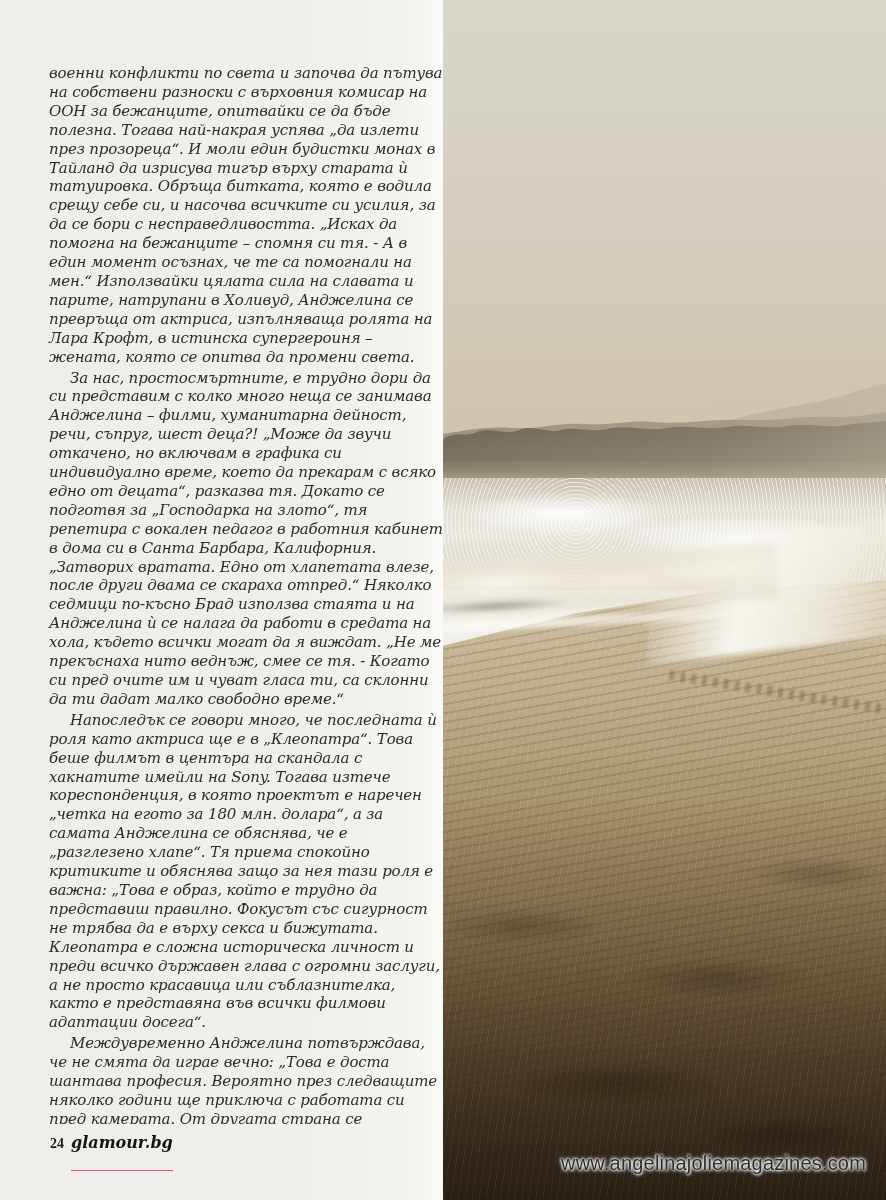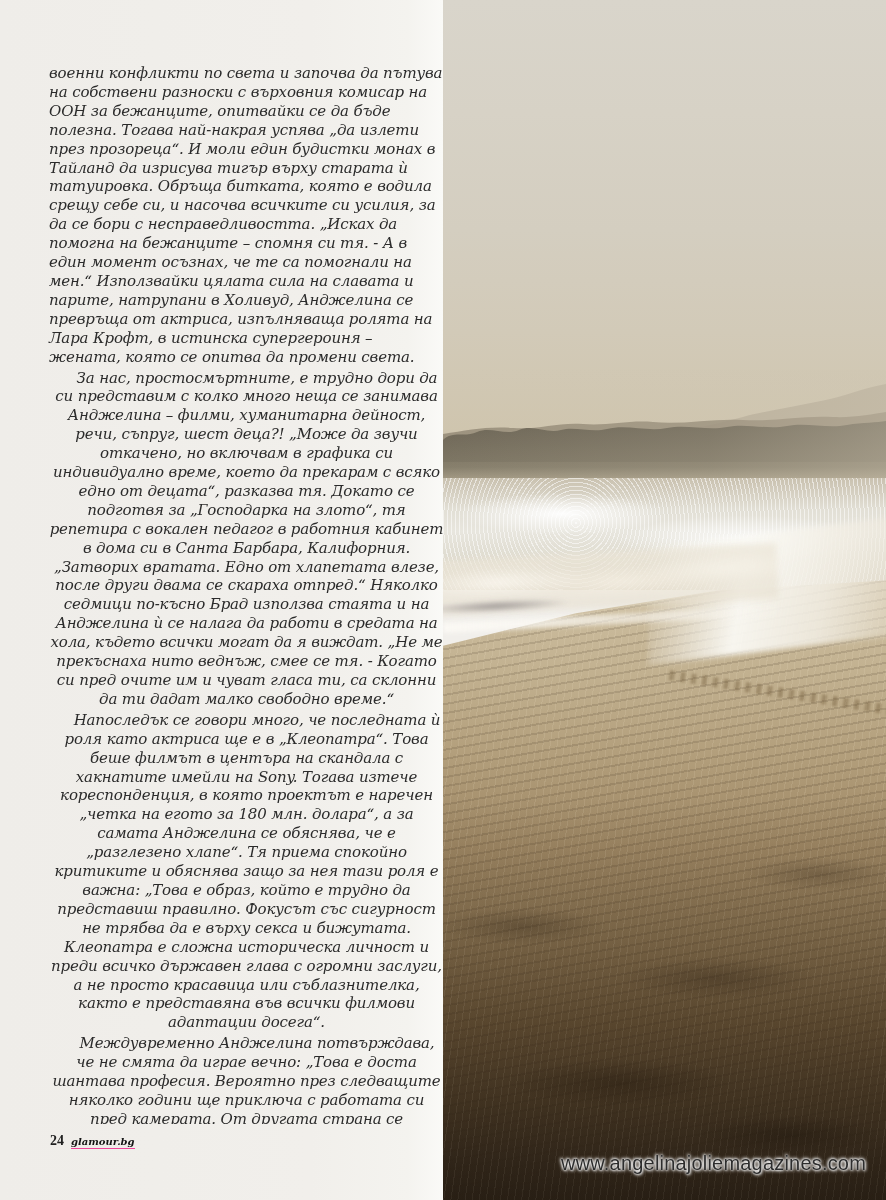--- a/index.html
+++ b/index.html
@@ -14,33 +14,33 @@
     background:linear-gradient(90deg,#efede9 0%,#f1efeb 70%,#f4f3ef 92%,#fafaf7 100%);
   }
   .article{
     position:absolute;left:47px;top:62px;width:399px;height:1062px;
     overflow:hidden;
     font-style:italic;
     font-size:15px;line-height:18.9px;letter-spacing:-0.15px;
     color:#2b2b2b;
   }
   .article p{margin:2px;padding:0;}
-  .article p + p{text-indent:21px;text-align:center;}
+  .article p + p{text-indent:21px;}
   .footer{
     position:absolute;left:50px;top:1133px;height:20px;
     display:flex;align-items:baseline;gap:7px;
   }
   .page-number{
     font-family:Liberation Serif, serif;font-weight:bold;
     font-size:14px;color:#1f1f1f;
   }
   .site-name{
     font-family:"DejaVu Serif",serif;font-style:italic;font-weight:bold;
-    font-size:10px;color:#141414;
-    border-bottom:1.5px solid #f0449a;padding-bottom:1px;
+    font-size:16px;color:#141414;
+    border-bottom:1.5px solid #f0449a;padding-bottom:18px;
   }
   
   .photo{
     position:absolute;left:443px;top:0;width:443px;height:1200px;overflow:hidden;
   }
   .sky{
     position:absolute;left:0;top:0;width:443px;height:510px;
     background:linear-gradient(180deg,#d9d5cb 0%,#d7d2c6 22%,#d4cec0 45%,#d2cab8 65%,#cfc5ae 85%,#cdc1a8 100%);
   }
   .mountains{position:absolute;left:0;top:370px;width:443px;height:135px;}

